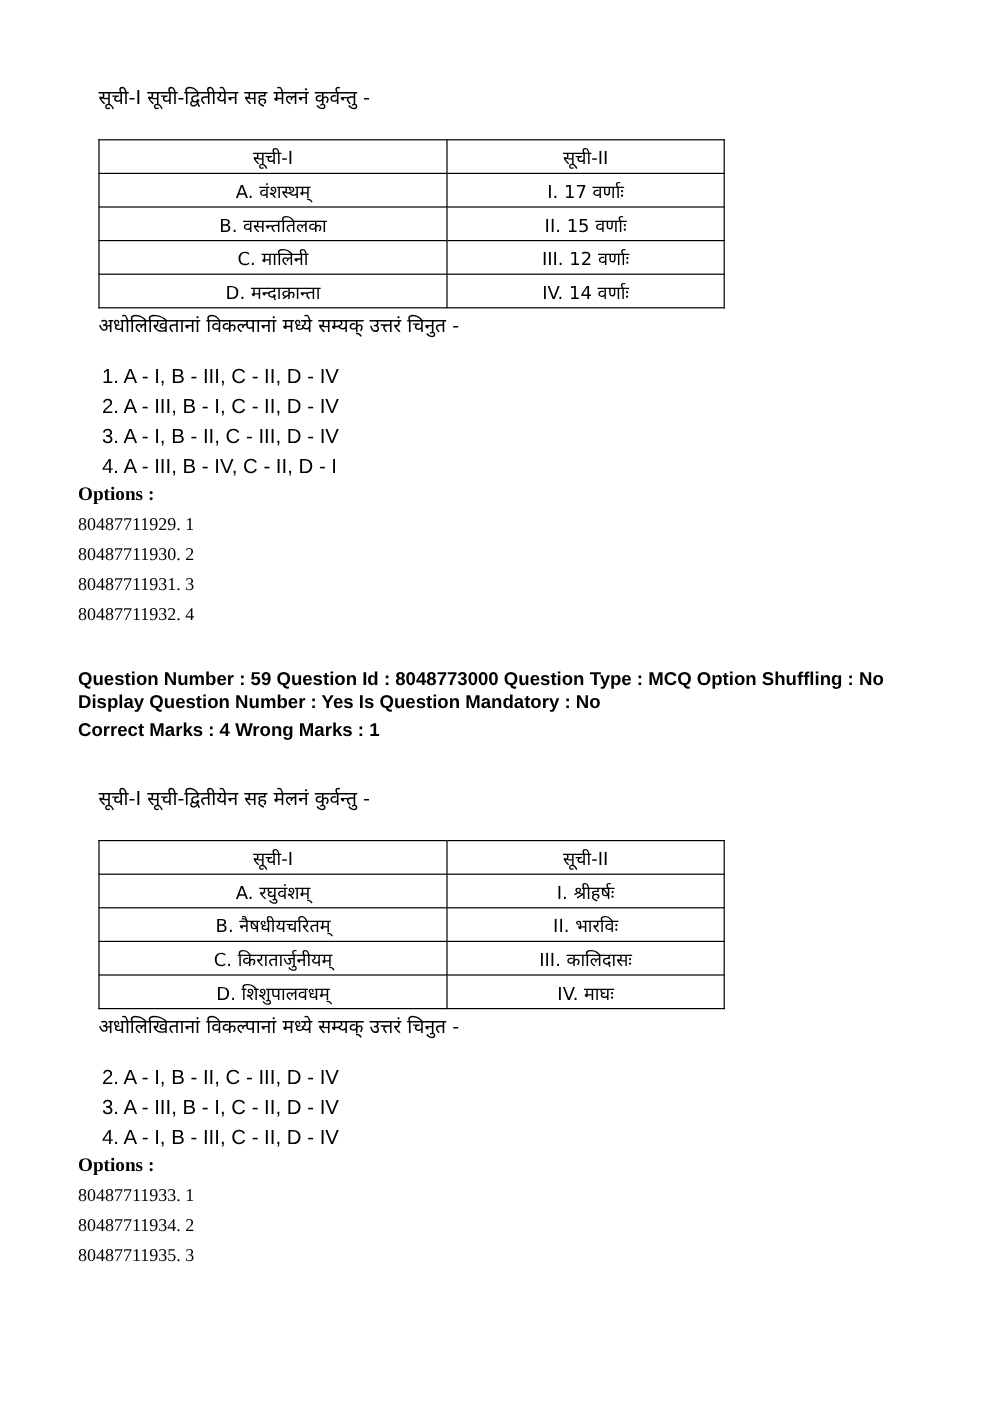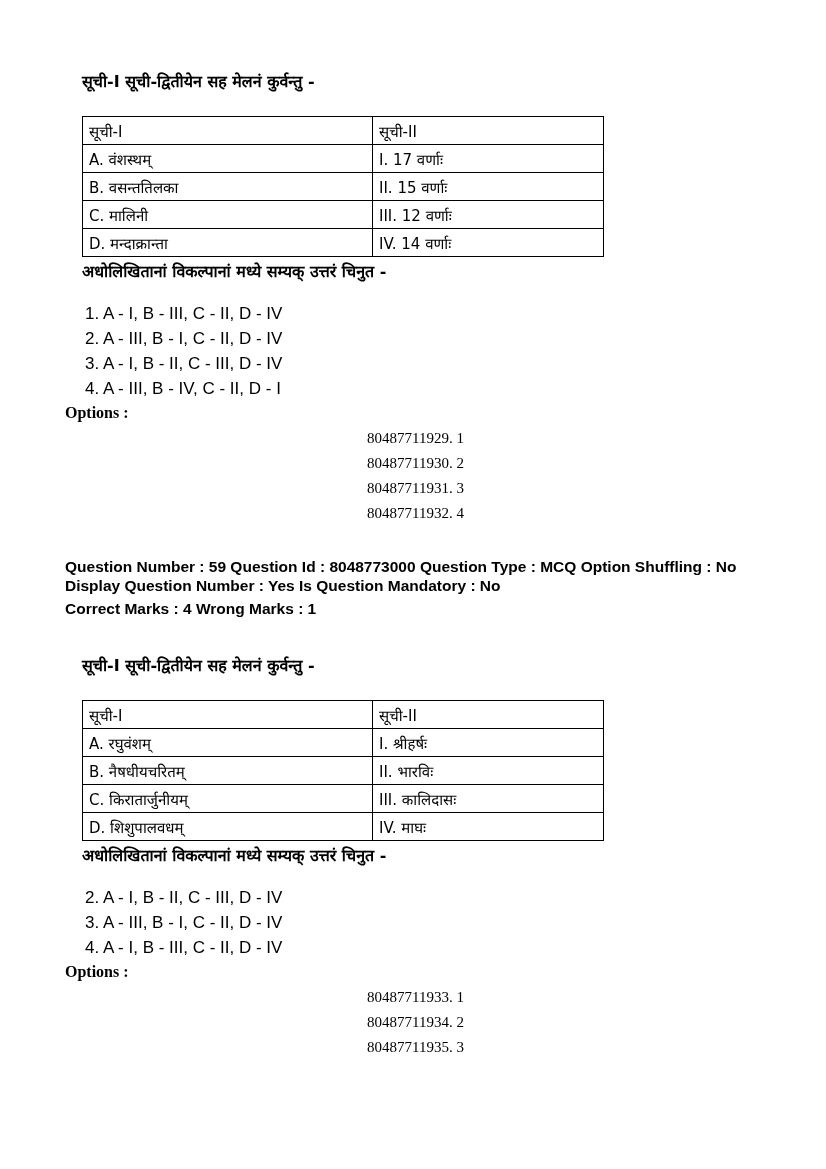--- a/index.html
+++ b/index.html
@@ -10,39 +10,39 @@
     position: relative;
     overflow: hidden;
     color: #000;
     font-family: "Liberation Sans", "DejaVu Sans", sans-serif;
   }
   .page {
     width: 826px;
     height: 1169px;
     padding: 72px 60px 0 65px;
   }
-  .ind { margin-left: 17px; font-weight: bold; }
+  .ind { margin-left: 17px; }
   .instr {
     font-size: 16px;
     line-height: 20px;
     font-family: "DejaVu Sans", "Liberation Sans", sans-serif;
   }
   table.match {
     border-collapse: collapse;
     table-layout: fixed;
     width: 521px;
     margin-top: 24px;
     margin-left: 17px;
   }
   table.match col.c1 { width: 290px; }
   table.match col.c2 { width: 231px; }
   table.match th, table.match td {
     border: 1px solid #000;
     font-weight: normal;
-    text-align: left;
+    text-align: center;
     vertical-align: middle;
     font-size: 15px;
     padding: 2px 6px;
     height: 28px;
     font-family: "DejaVu Sans", "Liberation Sans", sans-serif;
     overflow: hidden;
     white-space: nowrap;
   }
   .choose { margin-top: 5px; }
   ul.choices {
@@ -57,21 +57,20 @@
   }
   .options-label {
     height: 19px;
     font-family: "Liberation Serif", serif;
     font-weight: bold;
     font-size: 16px;
   }
   ul.option-ids {
     list-style: none;
     margin-top: 7px;
-    text-align: center;
   }
   ul.option-ids li {
     height: 25px;
     font-size: 15px;
     font-family: "Liberation Serif", serif;
   }
   .meta {
     margin-top: 27px;
     font-family: Liberation Sans, sans-serif;
     font-weight: bold;

